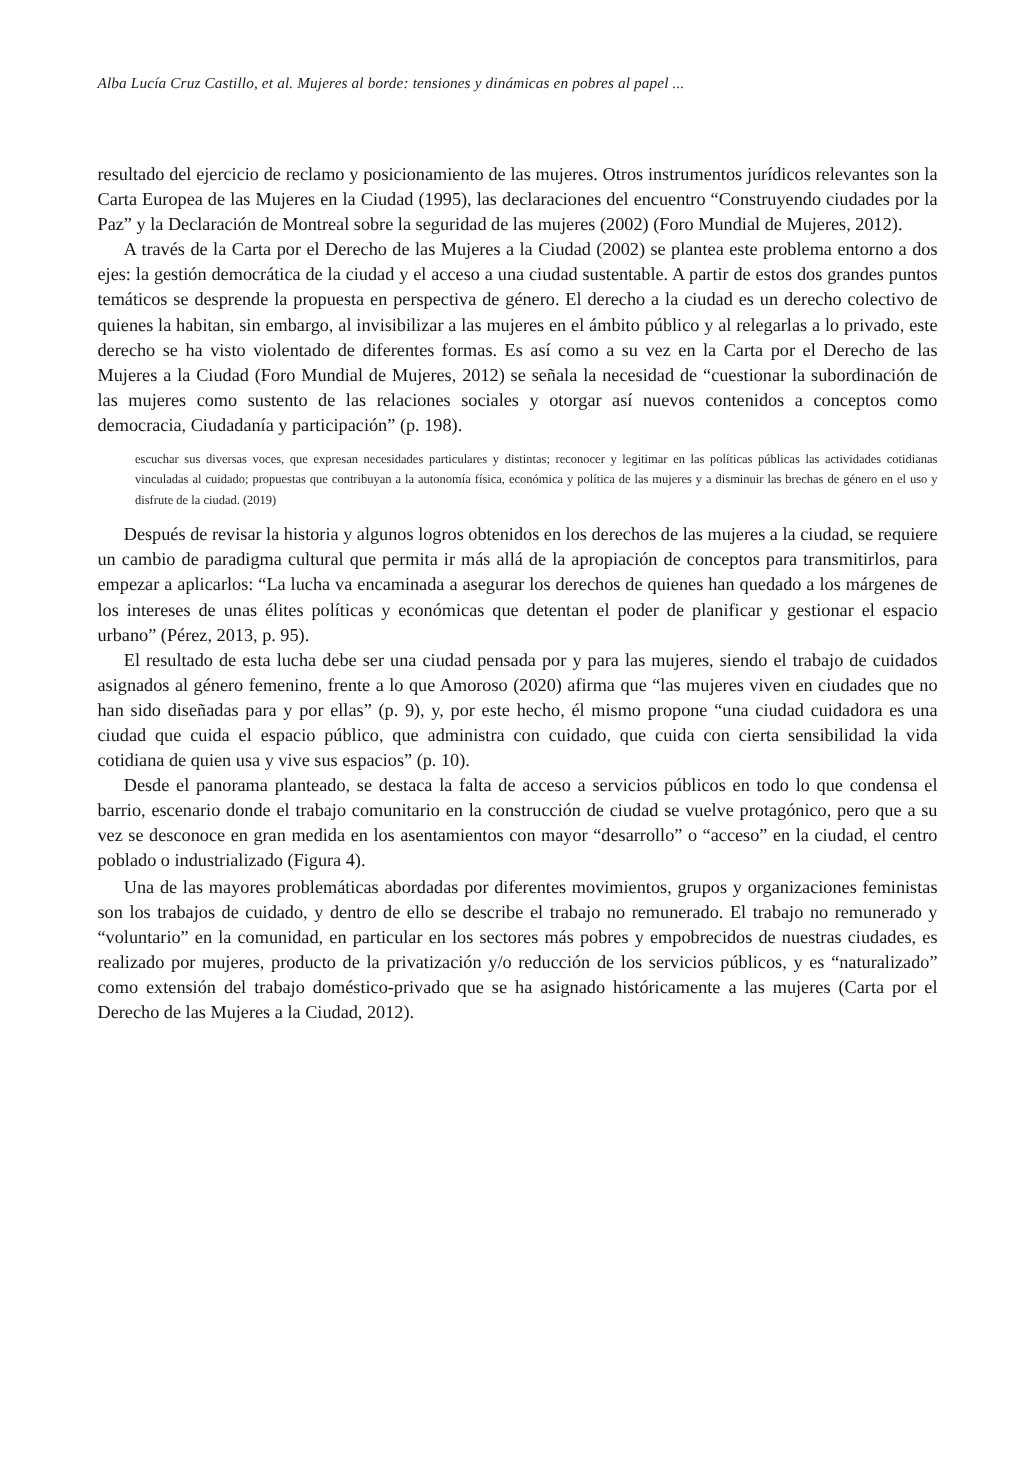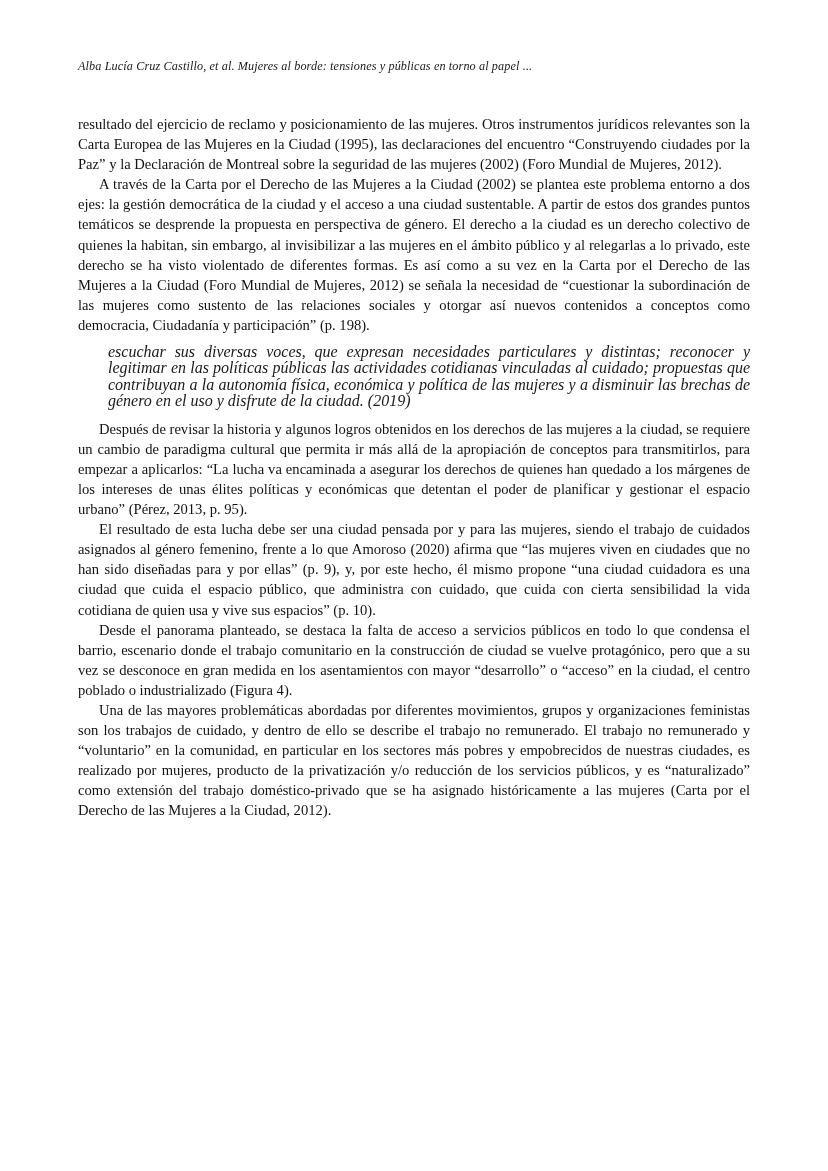--- a/index.html
+++ b/index.html
@@ -28,57 +28,56 @@
     width: 672px;
     font-style: italic;
     font-size: 12.2px;
     line-height: 16px;
     letter-spacing: 0.01em;
     color: #1a1a1a;
   }
   .body-col {
     position: absolute;
     left: 78px;
-    top: 114px;
+    top: 130px;
     width: 672px;
   }
   p.para {
     margin: 0;
     text-align: justify;
     text-justify: inter-word;
     font-size: 14.6px;
     line-height: 20.1px;
     text-indent: 21px;
     color: #121212;
     hyphens: none;
   }
   p.para.first {
     text-indent: 0;
   }
   .blockquote {
     margin: 9px 0 9px 0;
     padding-left: 30px;
     text-align: justify;
-    font-size: 16px;
+    font-size: 10px;
     line-height: 16.4px;
     text-indent: 0;
     color: #1a1a1a;
-    font-style: italic;
   }
   .blockquote p {
     margin: 0;
     text-align: justify;
   }
 </style>
 </head>
 <body>
 
 <div class="page">
 
-  <div class="running-head">Alba Lucía Cruz Castillo, et al. Mujeres al borde: tensiones y públicas en torno al papel ...</div>
+  <div class="running-head">Alba Lucía Cruz Castillo, et al. Mujeres al borde: tensiones y dinámicas en pobres al papel ...</div>
 
   <div class="body-col">
 
     <p class="para first">resultado del ejercicio de reclamo y posicionamiento de las mujeres. Otros instrumentos jurídicos relevantes son la Carta Europea de las Mujeres en la Ciudad (1995), las declaraciones del encuentro “Construyendo ciudades por la Paz” y la Declaración de Montreal sobre la seguridad de las mujeres (2002) (Foro Mundial de Mujeres, 2012).</p>
 
     <p class="para">A través de la Carta por el Derecho de las Mujeres a la Ciudad (2002) se plantea este problema entorno a dos ejes: la gestión democrática de la ciudad y el acceso a una ciudad sustentable. A partir de estos dos grandes puntos temáticos se desprende la propuesta en perspectiva de género. El derecho a la ciudad es un derecho colectivo de quienes la habitan, sin embargo, al invisibilizar a las mujeres en el ámbito público y al relegarlas a lo privado, este derecho se ha visto violentado de diferentes formas. Es así como a su vez en la Carta por el Derecho de las Mujeres a la Ciudad (Foro Mundial de Mujeres, 2012) se señala la necesidad de “cuestionar la subordinación de las mujeres como sustento de las relaciones sociales y otorgar así nuevos contenidos a conceptos como democracia, Ciudadanía y participación” (p. 198).</p>
 
 
     <div class="blockquote">
       <p>escuchar sus diversas voces, que expresan necesidades particulares y distintas; reconocer y legitimar en las políticas públicas las actividades cotidianas vinculadas al cuidado; propuestas que contribuyan a la autonomía física, económica y política de las mujeres y a disminuir las brechas de género en el uso y disfrute de la ciudad. (2019)</p>

